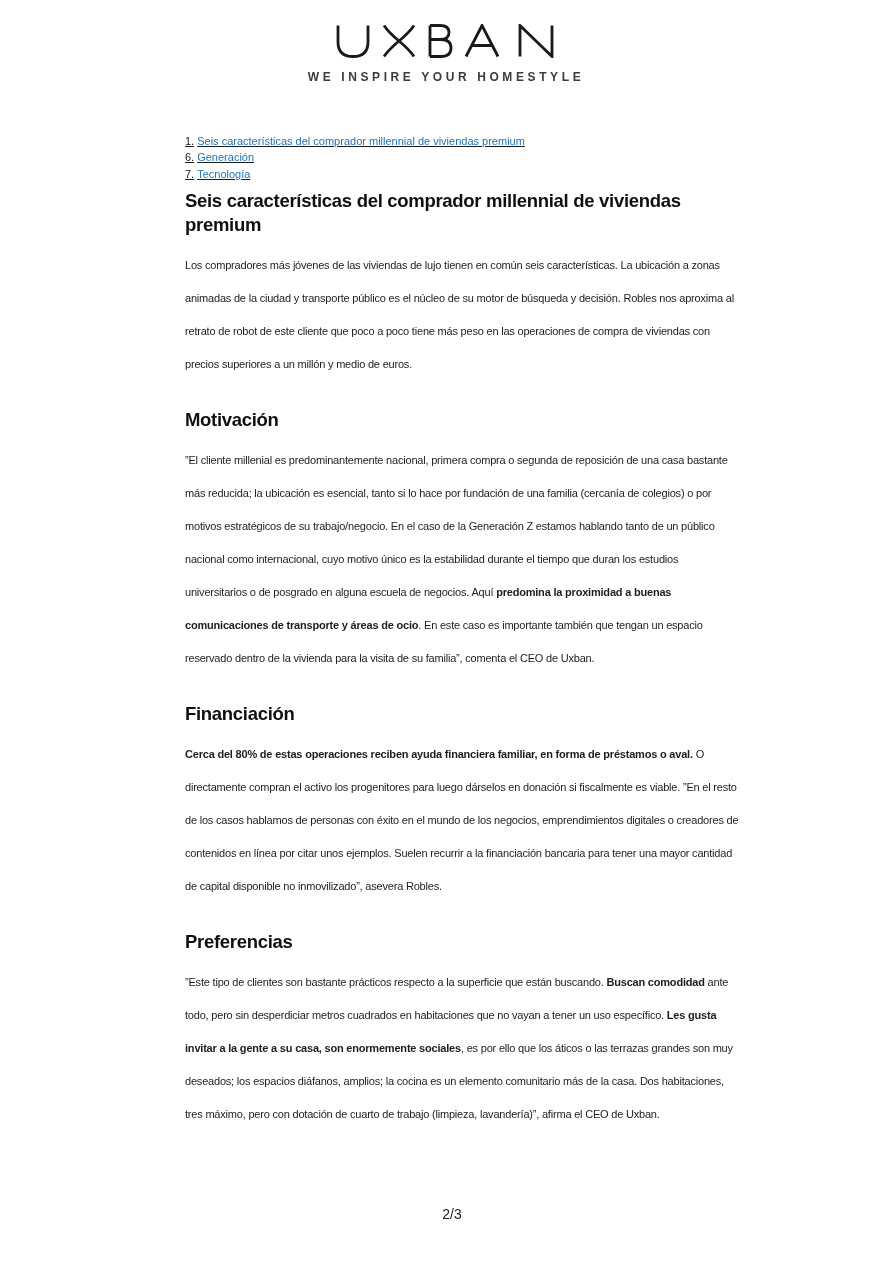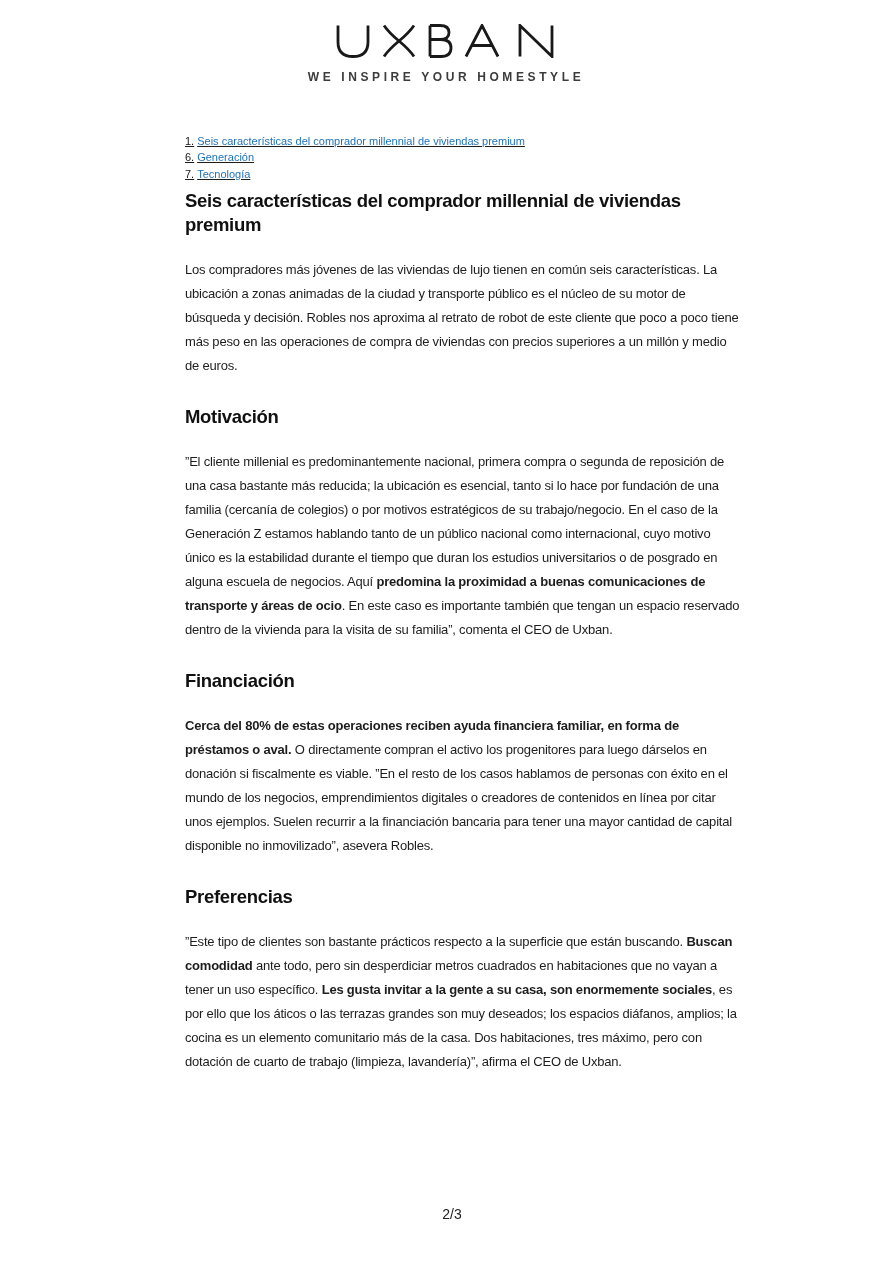--- a/index.html
+++ b/index.html
@@ -14,22 +14,22 @@
     letter-spacing:3.6px; color:#3c3c3c; white-space:nowrap; }
   .content { position:absolute; left:185px; top:133px; width:556px; }
   .toc { font-size:11px; line-height:16.4px;text-decoration:underline; }
   .toc-row { white-space:nowrap; }
   .toc-num { color:#1a1a1a; margin-right:3px; }
   .toc-link { color:var(--link-color, #1f72b8); cursor:pointer; text-decoration:none; }
   h1.sec { font-size:18.5px; letter-spacing:-0.3px; line-height:23.5px;
     margin:7px 0 0; color:#101010; font-weight:700; }
   h2.sec { font-size:18.5px; letter-spacing:-0.3px; line-height:23px;
     margin:27px 0 0; color:#101010; font-weight:700; }
-  p.para { font-size:13px; letter-spacing:-0.2px; line-height:24px;
-    margin:22px 0 0; color:#1d1d1d; }
+  p.para { font-size:11px; letter-spacing:-0.2px; line-height:33px;
+    margin:13px 0 0; color:#1d1d1d; }
   .b { font-weight:700; }
   .footer { position:absolute; left:0; top:1206px; width:100%;
     text-align:center; font-size:14px; color:#232323;padding-left:6px; }
 </style>
 </head>
 <body>
 
 <div class="page">
 
   <div class="logo-block">

